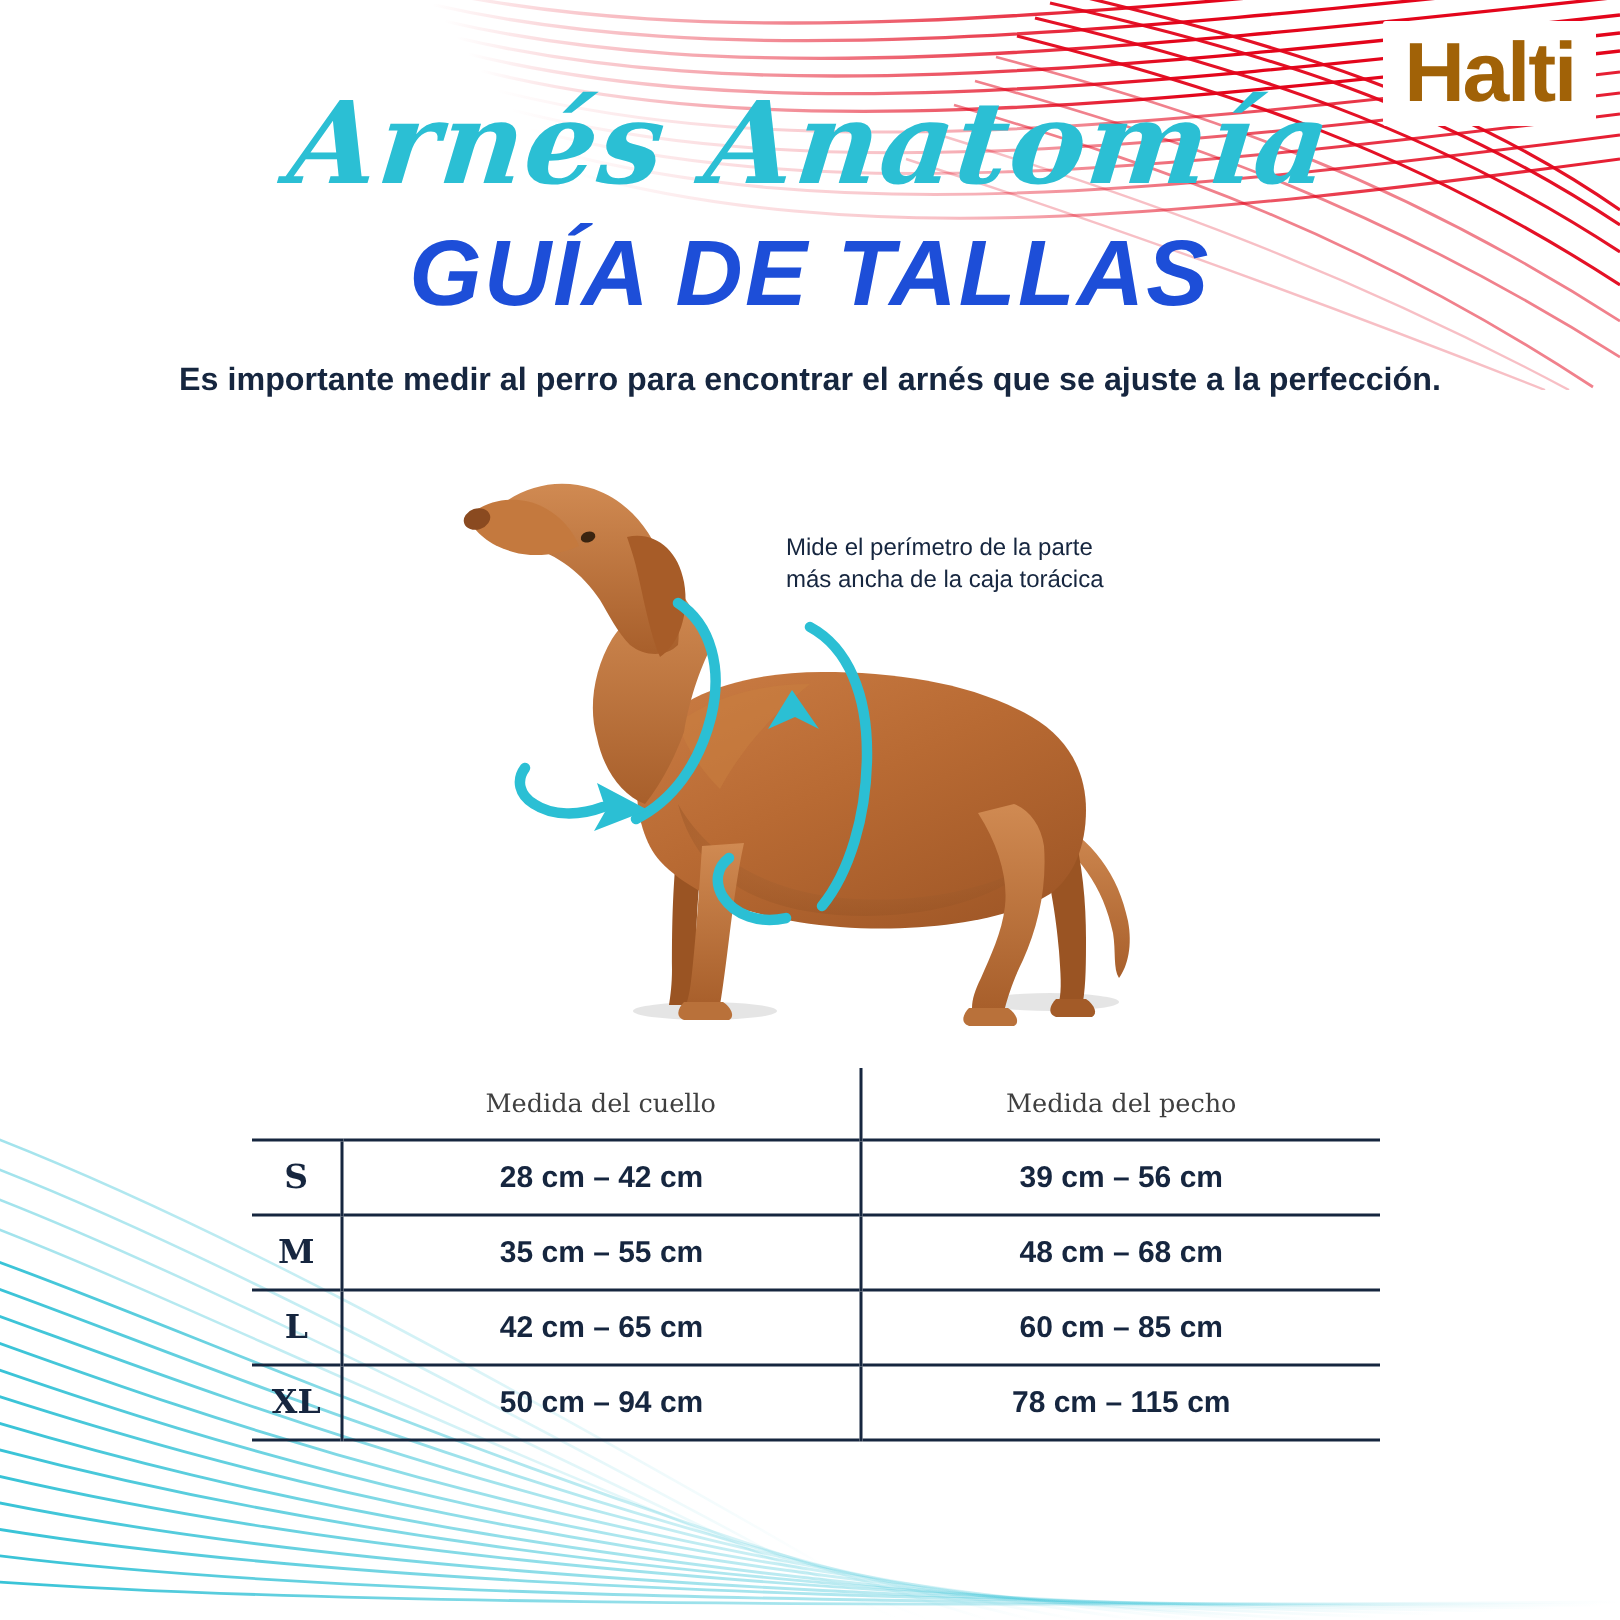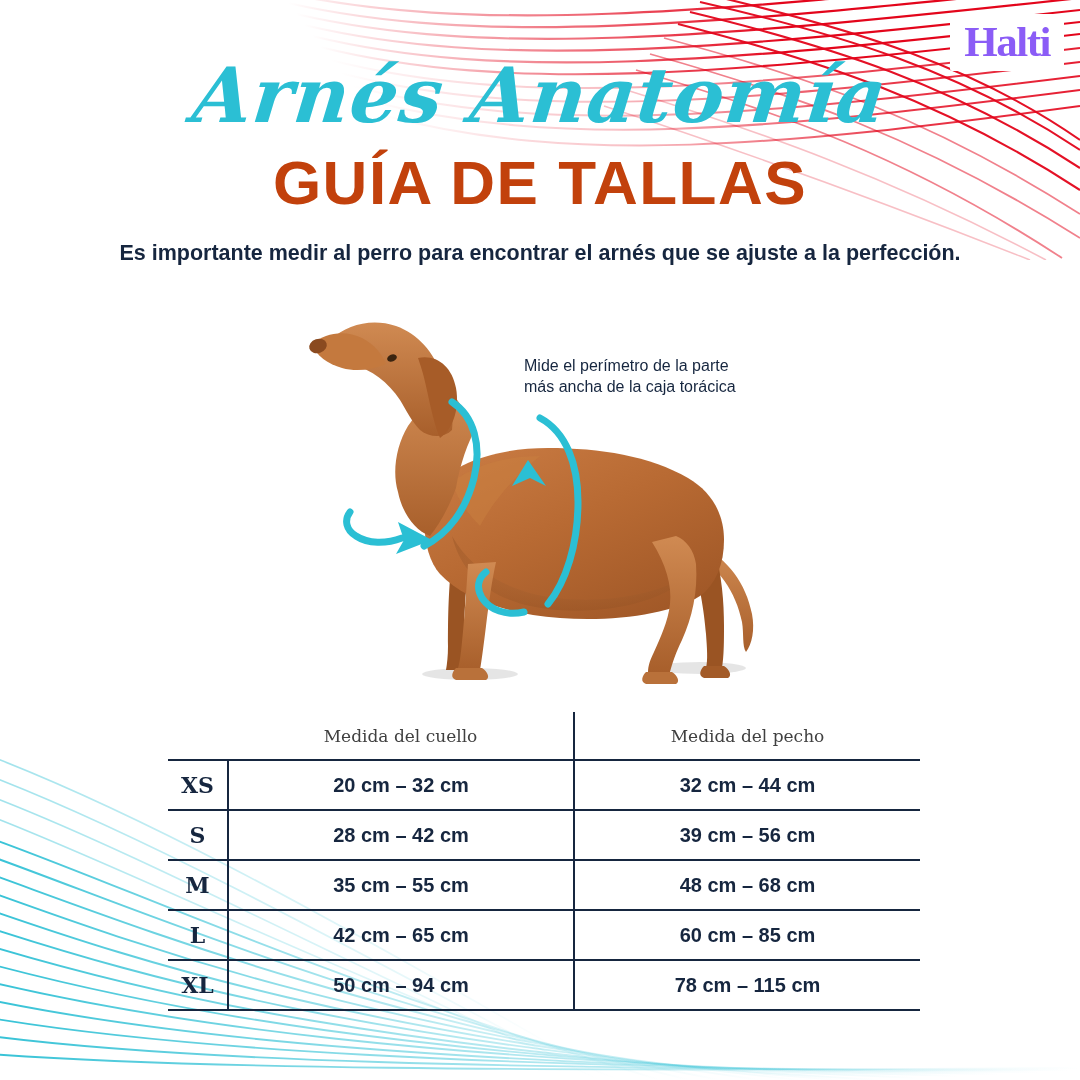--- a/index.html
+++ b/index.html
@@ -20,24 +20,24 @@
   
   #logo-box {
     position: absolute;
     top: 14px; right: 16px;
     background: #ffffff;
     padding: 6px 14px 8px 14px;
     z-index: 5;
     border-radius: 2px;
   }
   #logo-text {
-    color: #8b5cf6;
-    font-family: Liberation Serif, serif;
-    font-weight: bold;
-    font-size: 43px;
+    color: #a16207;
+    font-family: Liberation Sans, sans-serif;
+    font-weight: bold;
+    font-size: 56px;
     letter-spacing: -1.5px;
     line-height: 1;
   }
 
   
   #title-script {
     position: absolute;
     top: 58px; left: 0; width: 1080px;
     text-align: center;
     color: #2BBFD4;
@@ -47,27 +47,28 @@
     font-size: 76px;
     line-height: 1;
     letter-spacing: 1px;
     z-index: 4;
     transform: skewX(-6deg);
   }
   #title-main {
     position: absolute;
     top: 152px; left: 0; width: 1080px;
     text-align: center;
-    color: #c2410c;
+    color: #1d4ed8;
     font-family: "Liberation Sans", sans-serif;
     font-weight: bold;
     font-size: 62px;
     letter-spacing: 1.5px;
     line-height: 1;
     z-index: 4;
+    font-style: italic;
   }
   #subtitle {
     position: absolute;
     top: 238px; left: 90px; width: 900px;
     text-align: center;
     color: #16263F;
     font-family: "Liberation Sans", sans-serif;
     font-weight: bold;
     font-size: 21.5px;
     line-height: 1.42;
@@ -366,25 +367,20 @@
         <col class="col-chest">
     </colgroup>
     <tbody>
       <tr>
         <td></td>
         <th class="th-group">Medida del cuello</th>
         <th class="th-group with-div">Medida del pecho</th>
       </tr>
 
       <tr>
-        <td class="row-cell cell-size">XS</td>
-        <td class="row-cell cell-val">20 cm – 32 cm</td>
-        <td class="row-cell cell-val">32 cm – 44 cm</td>
-      </tr>
-      <tr>
         <td class="row-cell cell-size">S</td>
         <td class="row-cell cell-val">28 cm – 42 cm</td>
         <td class="row-cell cell-val">39 cm – 56 cm</td>
       </tr>
       <tr>
         <td class="row-cell cell-size">M</td>
         <td class="row-cell cell-val">35 cm – 55 cm</td>
         <td class="row-cell cell-val">48 cm – 68 cm</td>
       </tr>
       <tr>

